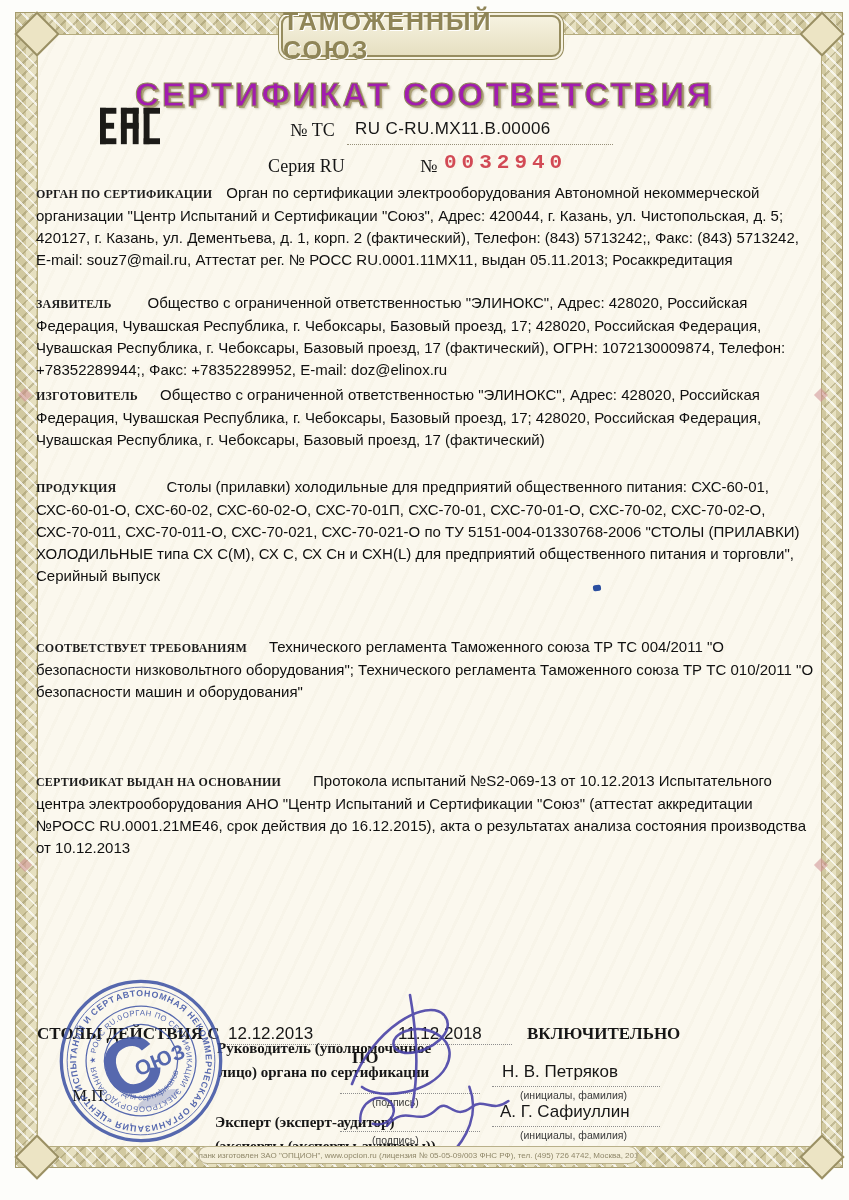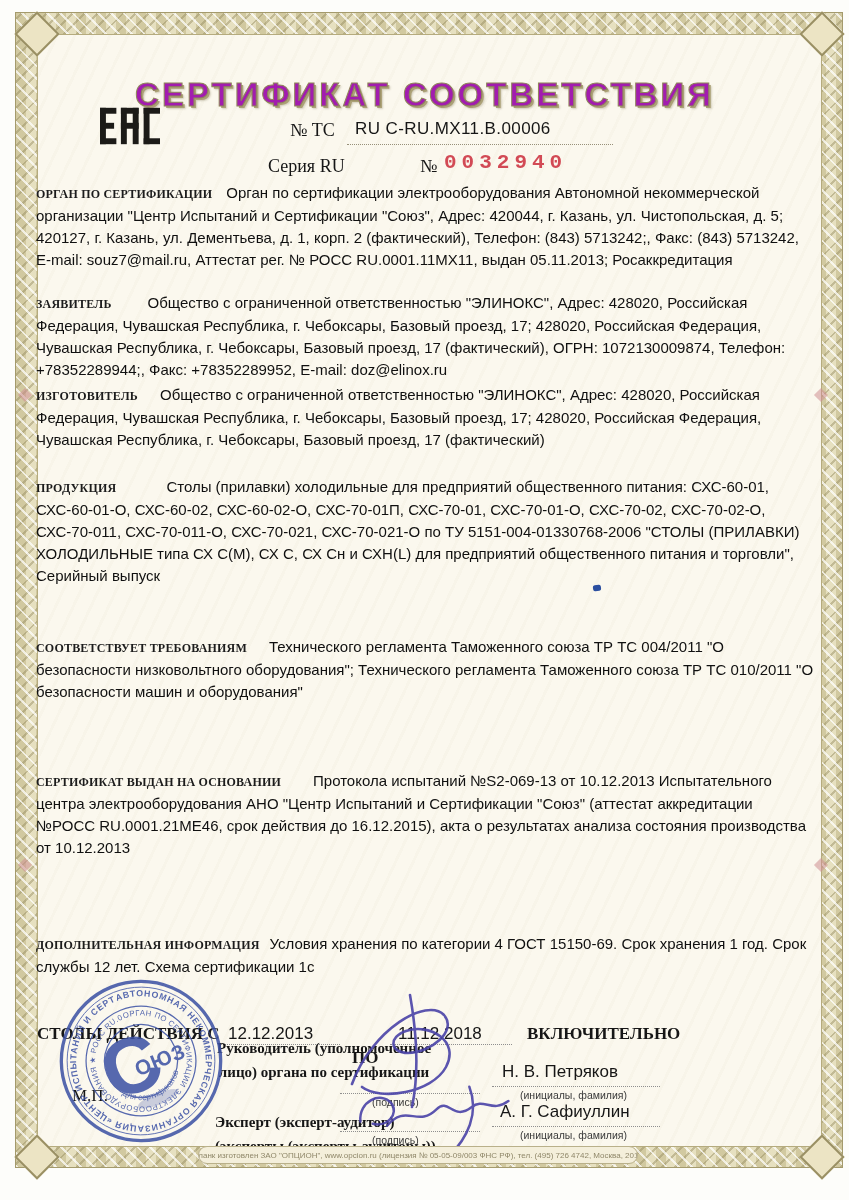--- a/index.html
+++ b/index.html
@@ -89,20 +89,23 @@
   <div class="content-bg"></div>
   <div class="corner c-tl"></div>
   <div class="corner c-tr"></div>
   <div class="corner c-bl"></div>
   <div class="corner c-br"></div>
   <div class="pink" style="left:20px;top:390px;"></div>
   <div class="pink" style="left:20px;top:860px;"></div>
   <div class="pink" style="left:816px;top:390px;"></div>
   <div class="pink" style="left:816px;top:860px;"></div>
 
+  <div class="union-box">
+    <span>ТАМОЖЕННЫЙ СОЮЗ</span>
+  </div>
   <div class="main-title">СЕРТИФИКАТ СООТВЕТСТВИЯ</div>
 
   <svg class="eac" viewBox="0 0 132 100">
     <g fill="#1c1b18">
       <rect x="0" y="10" width="13" height="80"></rect>
         <rect x="0" y="10" width="36" height="13"></rect>
       <rect x="0" y="43" width="31" height="13"></rect>
         <rect x="0" y="77" width="36" height="13"></rect>
       <rect x="46" y="10" width="13" height="80"></rect>
         <rect x="72" y="10" width="13" height="80"></rect>
@@ -120,21 +123,20 @@
   <div class="series-label">Серия RU</div>
   <div class="series-sign">№</div>
   <div class="series-num">0032940</div>
 
   <p class="sec s-organ"><span class="lbl">ОРГАН ПО СЕРТИФИКАЦИИ</span><span>Орган по сертификации электрооборудования Автономной некоммерческой организации "Центр Испытаний и Сертификации "Союз",  Адрес: 420044, г. Казань, ул. Чистопольская, д. 5; 420127, г. Казань, ул. Дементьева, д. 1, корп. 2 (фактический),  Телефон: (843) 5713242;,  Факс: (843) 5713242,  E-mail: souz7@mail.ru,  Аттестат рег. № РОСС RU.0001.11МХ11,  выдан 05.11.2013; Росаккредитация</span></p>
   <p class="sec s-applicant"><span class="lbl">ЗАЯВИТЕЛЬ</span><span>Общество с ограниченной ответственностью "ЭЛИНОКС",  Адрес: 428020, Российская Федерация, Чувашская Республика, г. Чебоксары, Базовый проезд, 17; 428020, Российская Федерация, Чувашская Республика, г. Чебоксары, Базовый проезд, 17 (фактический),  ОГРН: 1072130009874,  Телефон: +78352289944;,  Факс: +78352289952,  E-mail: doz@elinox.ru</span></p>
   <p class="sec s-manufacturer"><span class="lbl">ИЗГОТОВИТЕЛЬ</span><span>Общество с ограниченной ответственностью "ЭЛИНОКС",  Адрес: 428020, Российская Федерация, Чувашская Республика, г. Чебоксары, Базовый проезд, 17; 428020, Российская Федерация, Чувашская Республика, г. Чебоксары, Базовый проезд, 17 (фактический)</span></p>
   <p class="sec s-product"><span class="lbl">ПРОДУКЦИЯ</span><span>Столы (прилавки) холодильные для предприятий общественного питания: СХС-60-01, СХС-60-01-О, СХС-60-02, СХС-60-02-О, СХС-70-01П, СХС-70-01, СХС-70-01-О, СХС-70-02, СХС-70-02-О, СХС-70-011, СХС-70-011-О, СХС-70-021, СХС-70-021-О по ТУ 5151-004-01330768-2006 "СТОЛЫ (ПРИЛАВКИ) ХОЛОДИЛЬНЫЕ типа СХ С(М), СХ С, СХ Сн и СХН(L) для предприятий общественного питания и торговли", Серийный выпуск</span></p>
   <p class="sec s-requirements"><span class="lbl">СООТВЕТСТВУЕТ ТРЕБОВАНИЯМ</span><span>Технического регламента Таможенного союза ТР ТС 004/2011 "О безопасности низковольтного оборудования"; Технического регламента Таможенного союза ТР ТС 010/2011 "О безопасности машин и оборудования"</span></p>
   <p class="sec s-basis"><span class="lbl">СЕРТИФИКАТ ВЫДАН НА ОСНОВАНИИ</span><span>Протокола испытаний №S2-069-13 от 10.12.2013 Испытательного центра электрооборудования АНО "Центр Испытаний и Сертификации "Союз" (аттестат аккредитации №РОСС RU.0001.21МЕ46, срок действия до 16.12.2015), акта о результатах анализа состояния производства от 10.12.2013</span></p>
-  <p class="sec s-extra"><span class="lbl">ДОПОЛНИТЕЛЬНАЯ ИНФОРМАЦИЯ</span><span>Условия хранения по категории 4 ГОСТ 15150-69. Срок хранения 1 год. Срок службы 12 лет. Схема сертификации 1с</span></p>
 
   <div class="v-label">СТОЛЫ ДЕЙСТВИЯ С</div>
   <div class="v-from">12.12.2013</div>
   <div class="v-line1"></div>
   <div class="v-po">ПО</div>
   <div class="v-to">11.12.2018</div>
   <div class="v-line2"></div>
   <div class="v-incl">ВКЛЮЧИТЕЛЬНО</div>
 
   <div class="mp">М.П.</div>

